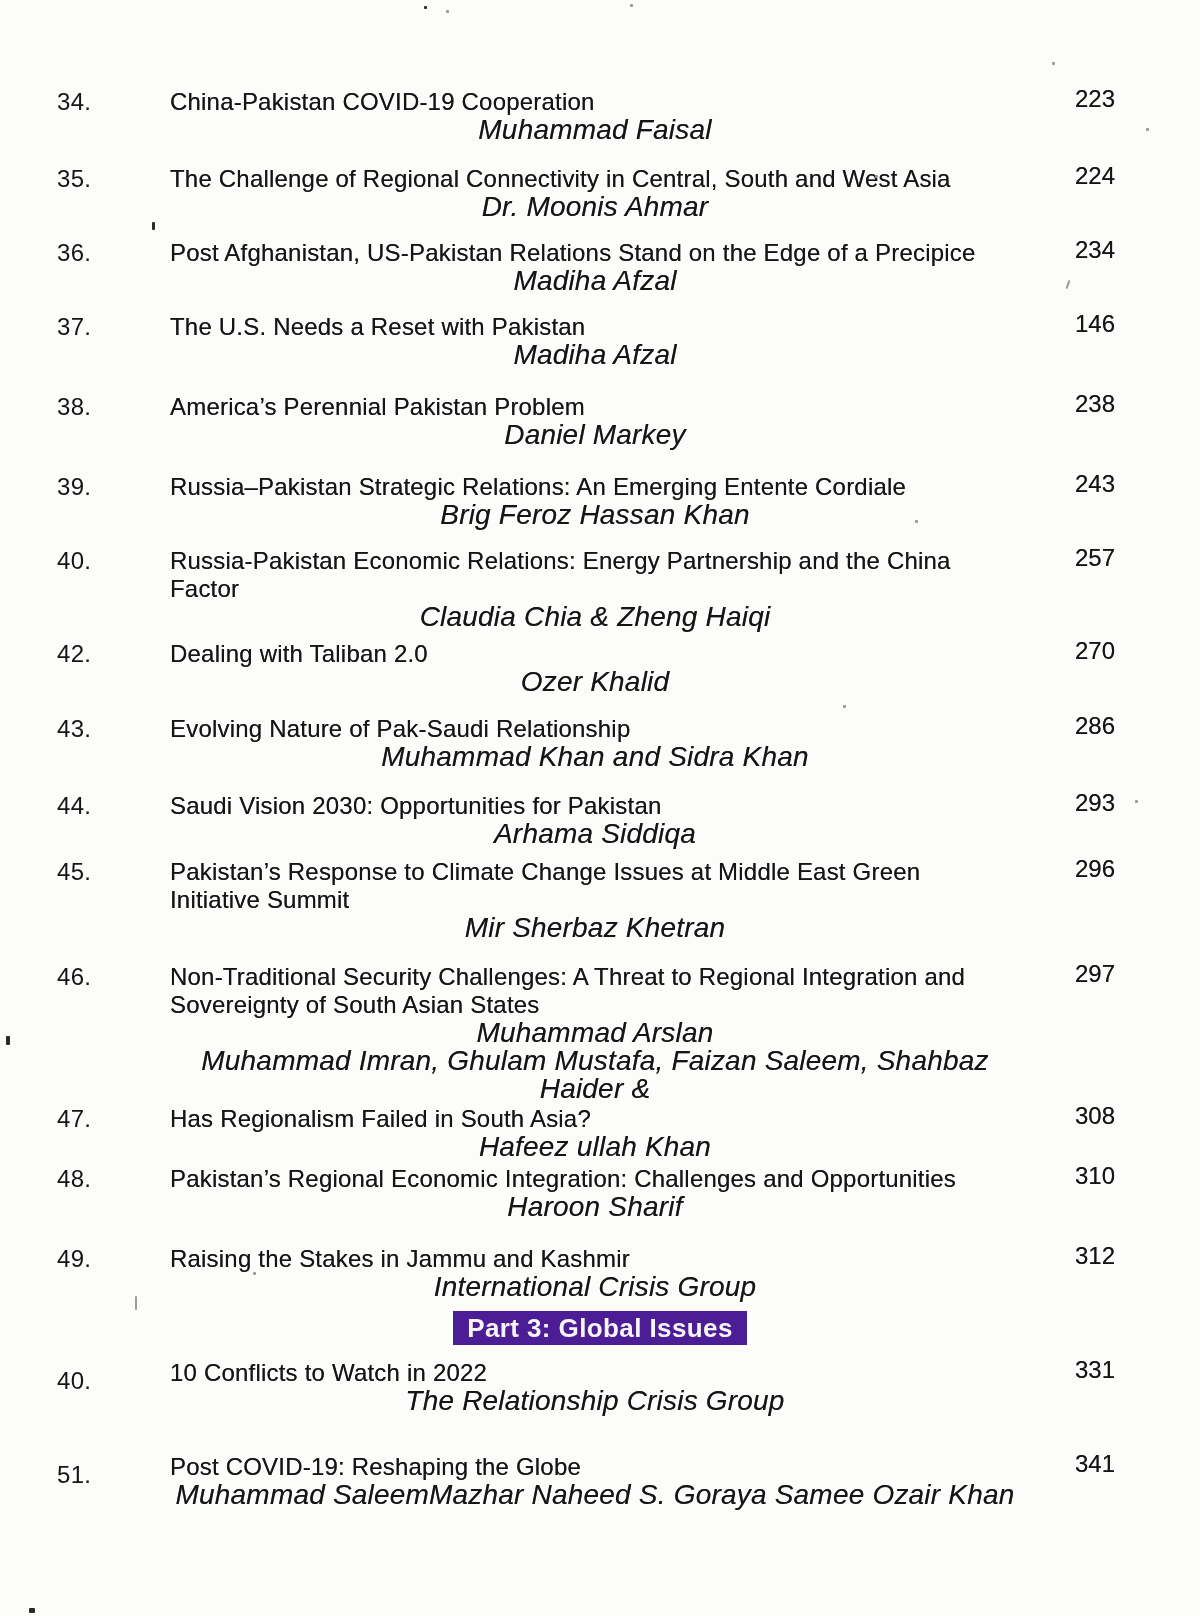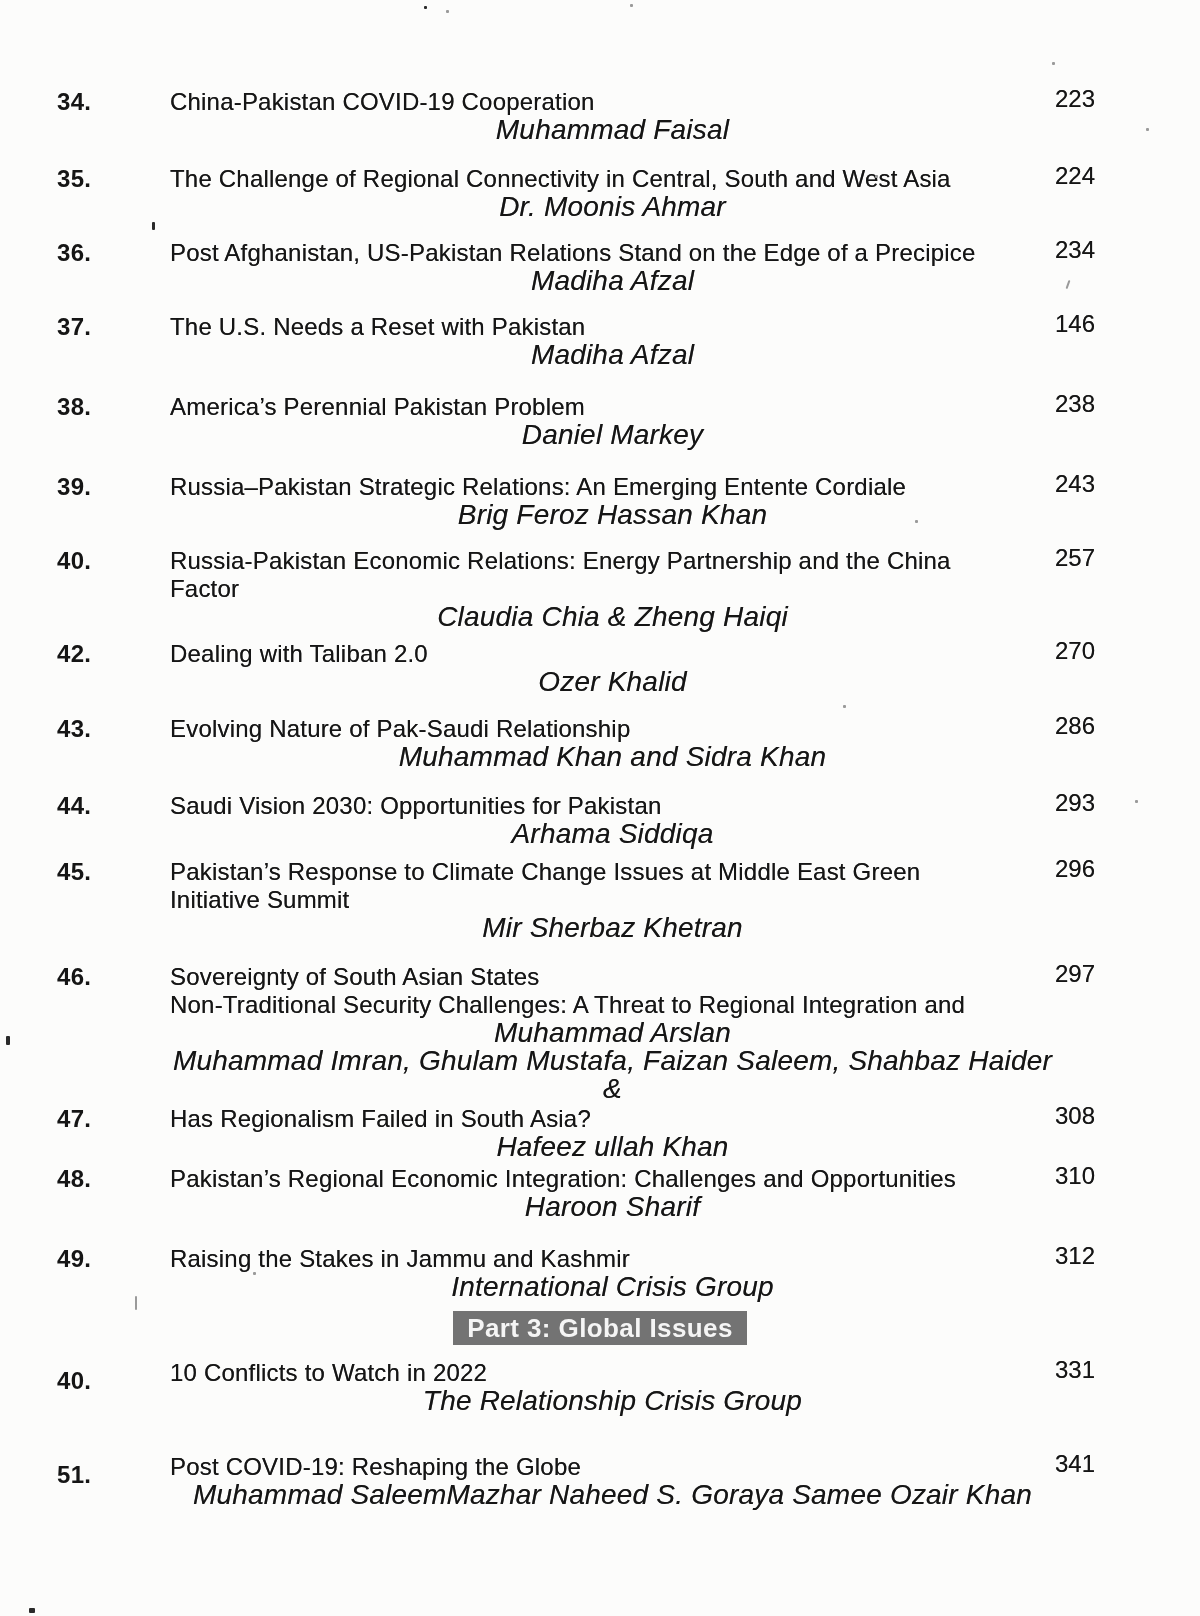--- a/index.html
+++ b/index.html
@@ -14,56 +14,56 @@
   .page { position: relative; width: 1200px; height: 1616px; }
   .toc { padding-top: 88px; }
 
   .row { display: flex; align-items: flex-start; }
   .num {
     flex: 0 0 113px;
     padding-left: 57px;
     font-size: 24px;
     line-height: 28px;
     letter-spacing: 0.3px;
-    font-weight: bold;
   }
   .content { flex: 1 1 auto; min-width: 0; }
   .title {
     font-size: 24px;
     line-height: 28px;
     letter-spacing: 0.2px;
     text-shadow: 0 0 0.4px rgba(0,0,0,0.65);
   }
   .author {
     font-size: 28px;
     line-height: 28px;
     font-style: italic;
     text-align: center;
     letter-spacing: 0.2px;
     text-shadow: 0 0 0.4px rgba(0,0,0,0.55);
   }
   .pagenum {
     flex: 0 0 95px;
-    padding-right: 50px;
+    padding-right: 85px;
+    text-align: right;
     font-size: 24px;
     line-height: 28px;
     transform: translateY(-3px);
     text-shadow: 0 0 0.4px rgba(0,0,0,0.6);
   }
   .num-low .num { padding-top: 8px; }
 
   .part-header-wrap {
     display: flex;
     justify-content: center;
     margin-top: 10px;
     height: 34px;
   }
   .part-header {
     display: inline-block;
-    background: #737373;
+    background: #4c1d95;
     color: #f5f5f5;
     font-size: 26px;
     font-weight: bold;
     line-height: 28px;
     padding: 3px 14px;
     letter-spacing: 0.4px;
   }
 
   
   .speck { position: absolute; background: #2a2a2a; border-radius: 1px; }
@@ -173,22 +173,22 @@
         <div class="title">Pakistan’s Response to Climate Change Issues at Middle East Green</div>
         <div class="title">Initiative Summit</div>
         <div class="author">Mir Sherbaz Khetran</div>
       </div>
       <div class="pagenum">296</div>
     </div>
 
     <div class="row" style="margin-top:21px">
       <div class="num">46.</div>
       <div class="content">
+        <div class="title">Non-Traditional Security Challenges: A Threat to Regional Integration and</div>
         <div class="title">Sovereignty of South Asian States</div>
-        <div class="title">Non-Traditional Security Challenges: A Threat to Regional Integration and</div>
         <div class="author">Muhammad Arslan</div>
         <div class="author">Muhammad Imran, Ghulam Mustafa, Faizan Saleem, Shahbaz Haider &amp;</div>
       </div>
       <div class="pagenum">297</div>
     </div>
 
     <div class="row" style="margin-top:2px">
       <div class="num">47.</div>
       <div class="content">
         <div class="title">Has Regionalism Failed in South Asia?</div>

